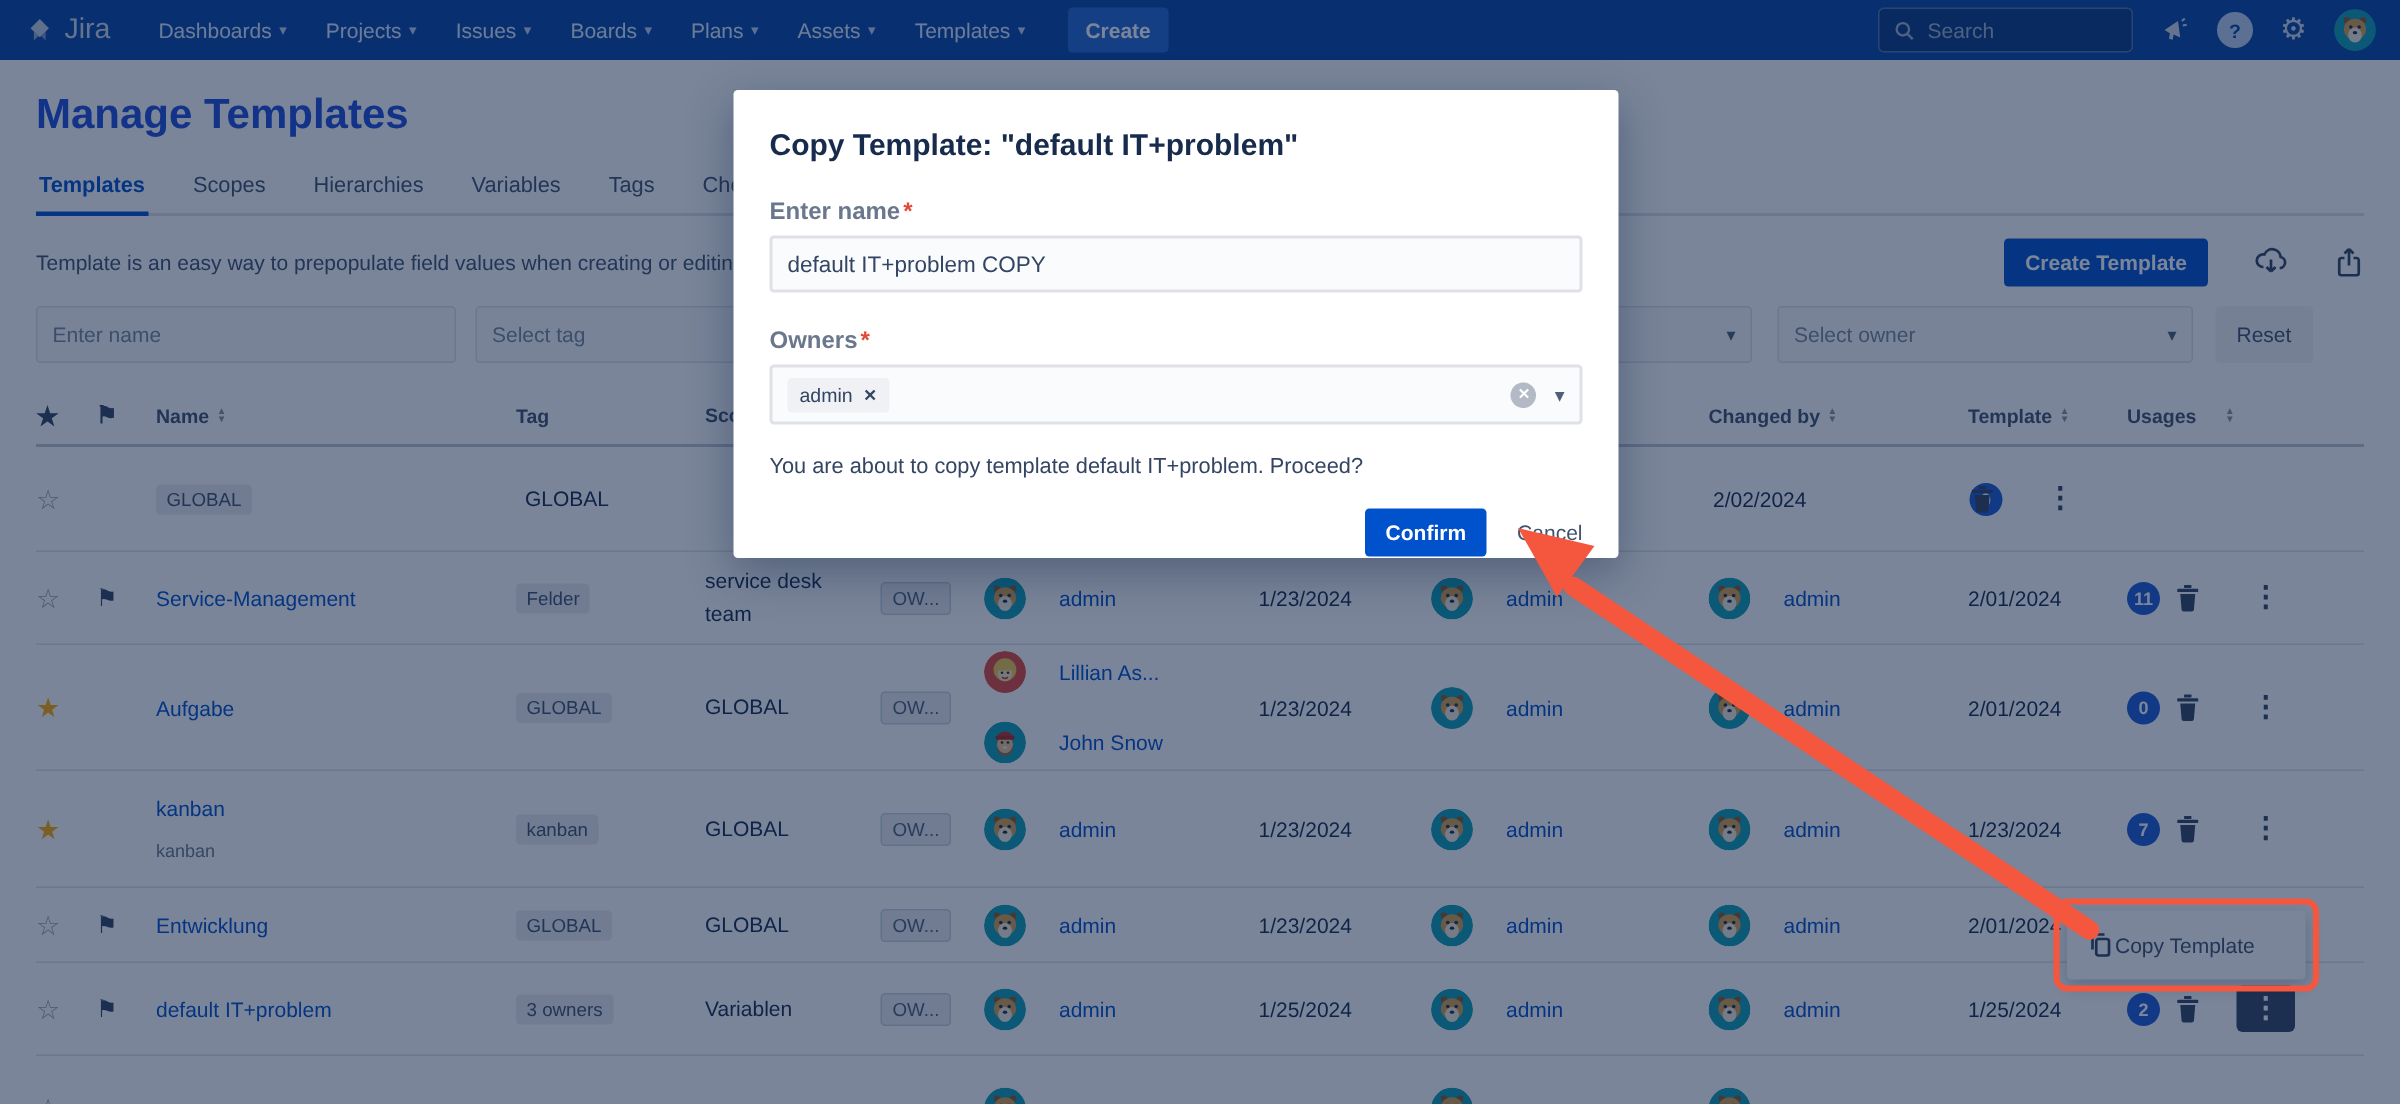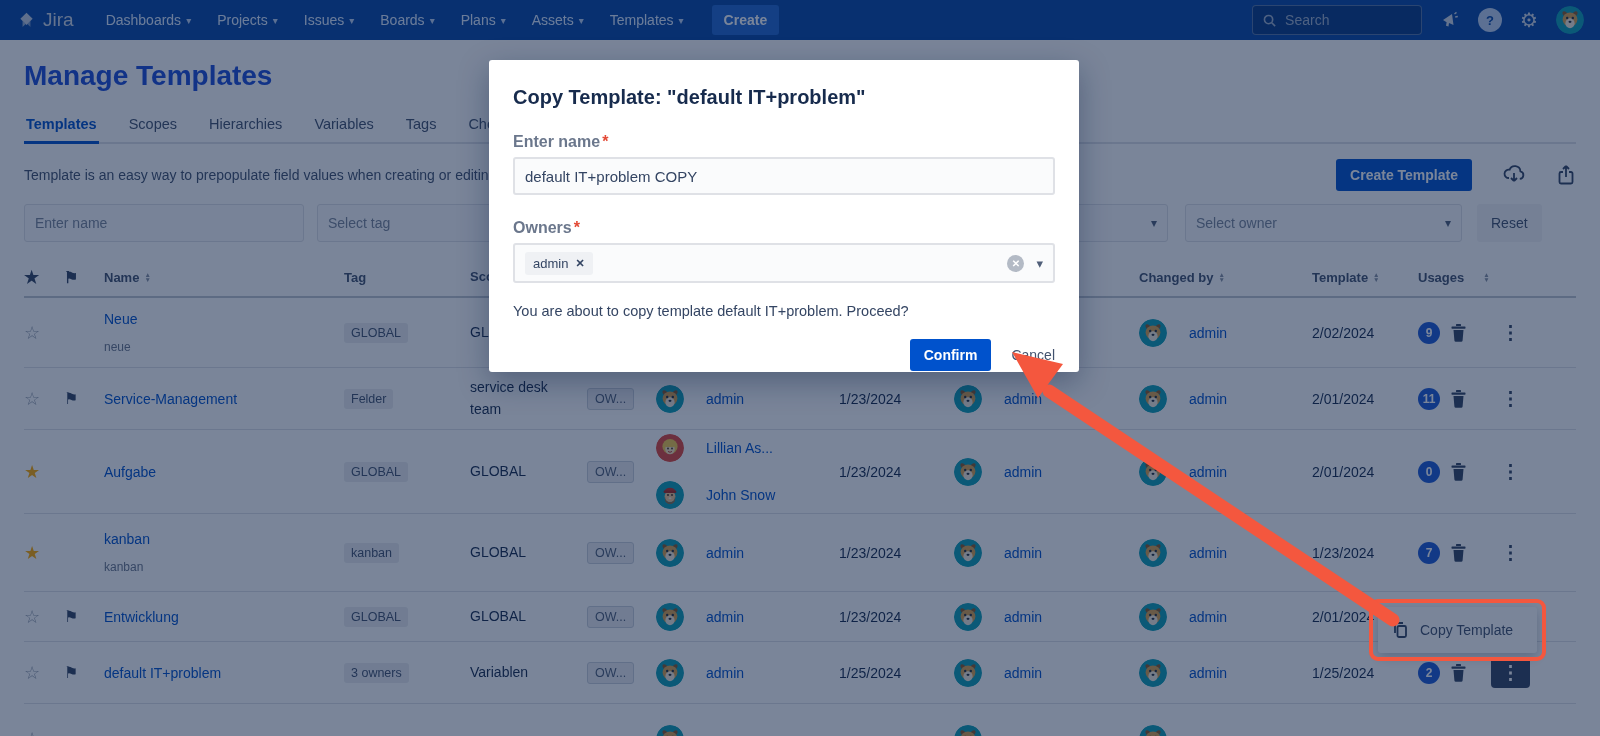--- a/index.html
+++ b/index.html
@@ -85,21 +85,21 @@
   .badge { min-width:22px; height:22px; border-radius:11px; background:#1D5BD6; color:#fff; font-size:12px;
            font-weight:bold; display:flex; align-items:center; justify-content:center; padding:0 6px; }
   .trash { cursor:pointer; display:flex; }
   .kebab { color:#344563; font-size:19px; font-weight:bold; cursor:pointer; padding:6px 10px; border-radius:4px;
            line-height:1; letter-spacing:0; }
   .kebab.active { background:#344563; color:#fff; }
 
   
   .popup { position:absolute; left:1378px; top:607px; width:159px; height:46px; background:#fff;
            border-radius:3px; box-shadow:0 4px 12px rgba(9,30,66,.25); display:flex; align-items:center;
-           gap:10px; padding:0 12px; z-index:10; cursor:pointer; }
+           padding:0 12px; z-index:10; cursor:pointer; }
   .popup-label { color:#42526E; font-size:14px; }
 
   
   .overlay { position:absolute; inset:0; background:rgba(9,30,66,.54); z-index:50; }
 
   
   .modal { position:absolute; left:489px; top:60px; width:590px; height:312px; background:#fff;
            border-radius:3px; box-shadow:0 10px 30px rgba(9,30,66,.35); z-index:100; padding:26px 24px 24px; }
   .modal-title { font-size:20px; font-weight:bold; color:#172B4D; }
   .m-label { margin-top:24px; font-size:16px; color:#6B778C; font-weight:bold; }
@@ -295,24 +295,20 @@
     </div>
 
     <div>
         <div class="grid trow r1">
     <div class="cell c-star">
             <span class="star">☆</span>
           </div>
     <div class="cell c-flag">
             <span class="flag"></span>
           </div>
-    <div class="cell c-name">
-      <a class="name-link">Neue</a>
-      <span class="subtitle">neue</span>
-    </div>
     <div class="cell c-tag">
             <span class="chip">GLOBAL</span>
           </div>
     <div class="cell c-scope">GLOBAL</div>
     <div class="cell c-owchip"></div>
     <div class="cell c-owner"></div>
     <div class="cell c-created"></div>
     <div class="cell c-createdby"></div>
     <div class="cell c-changedby">
             <span class="person">

